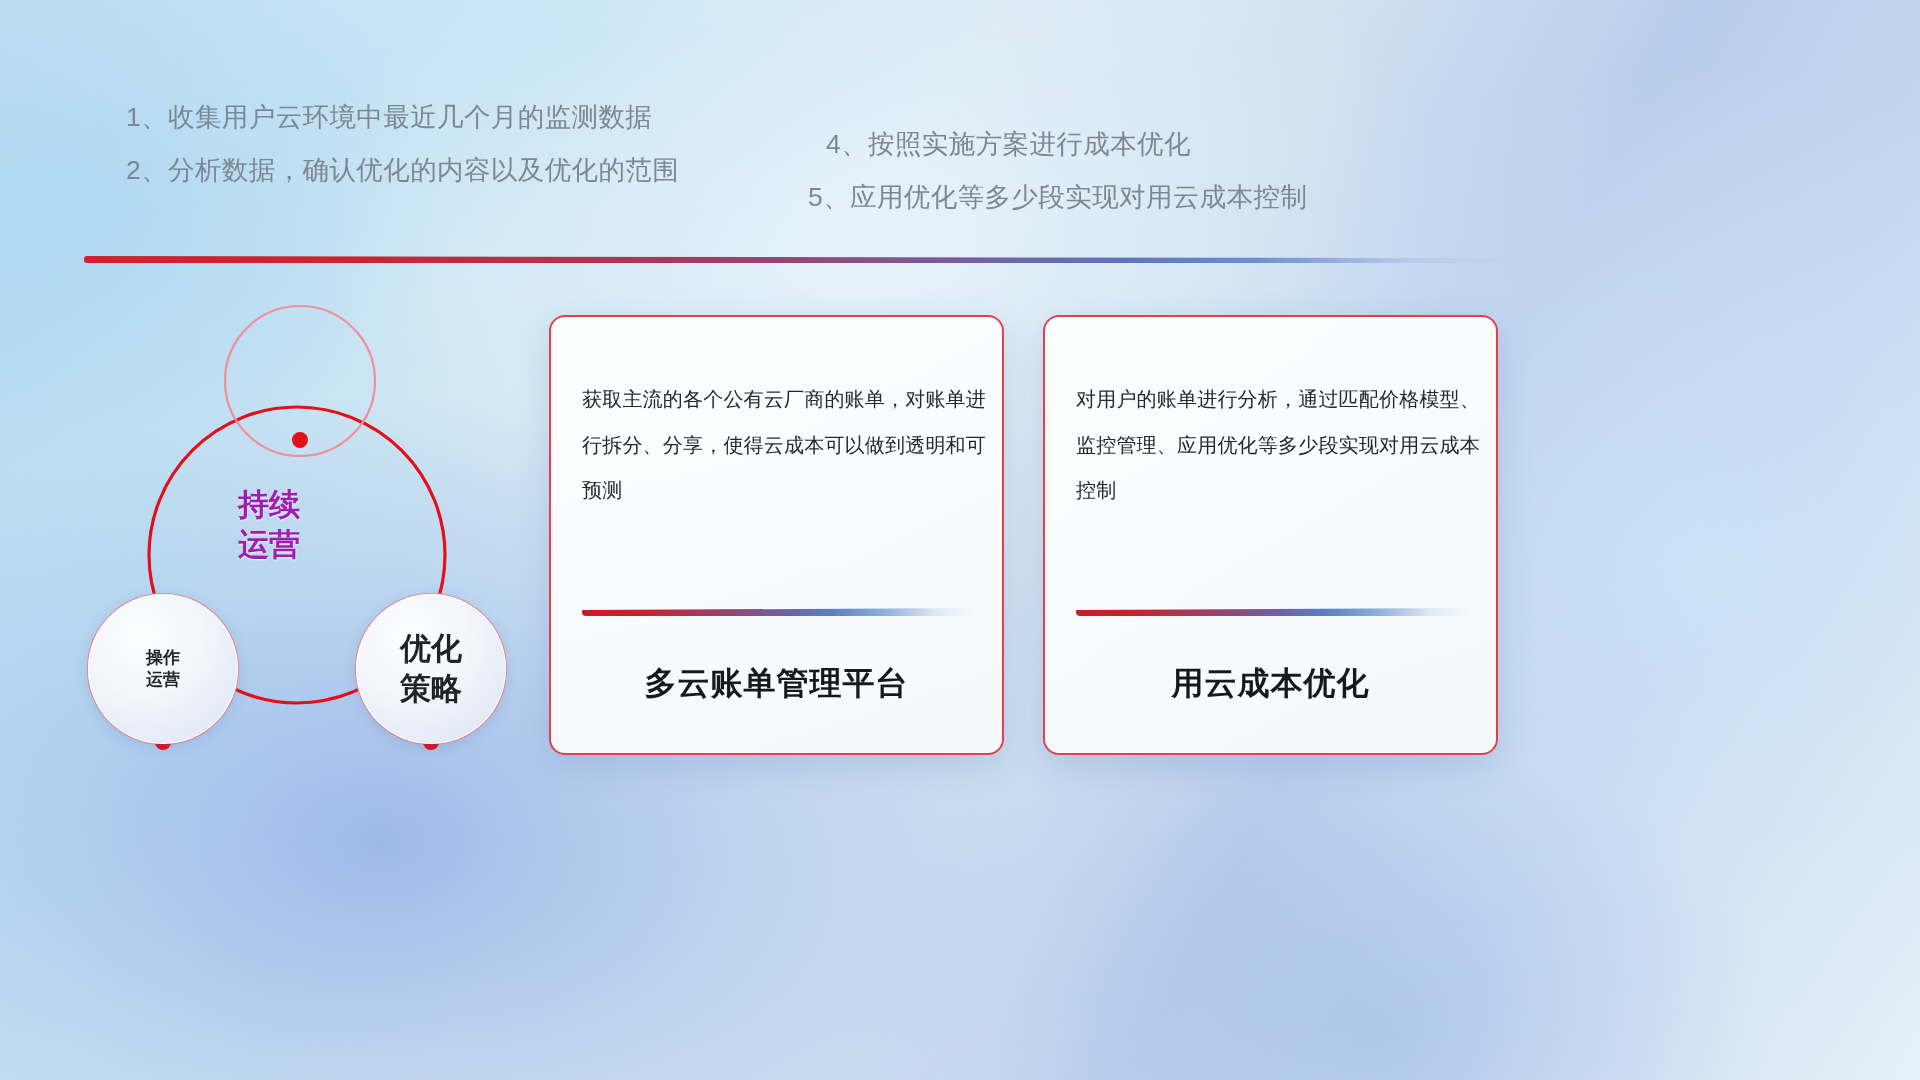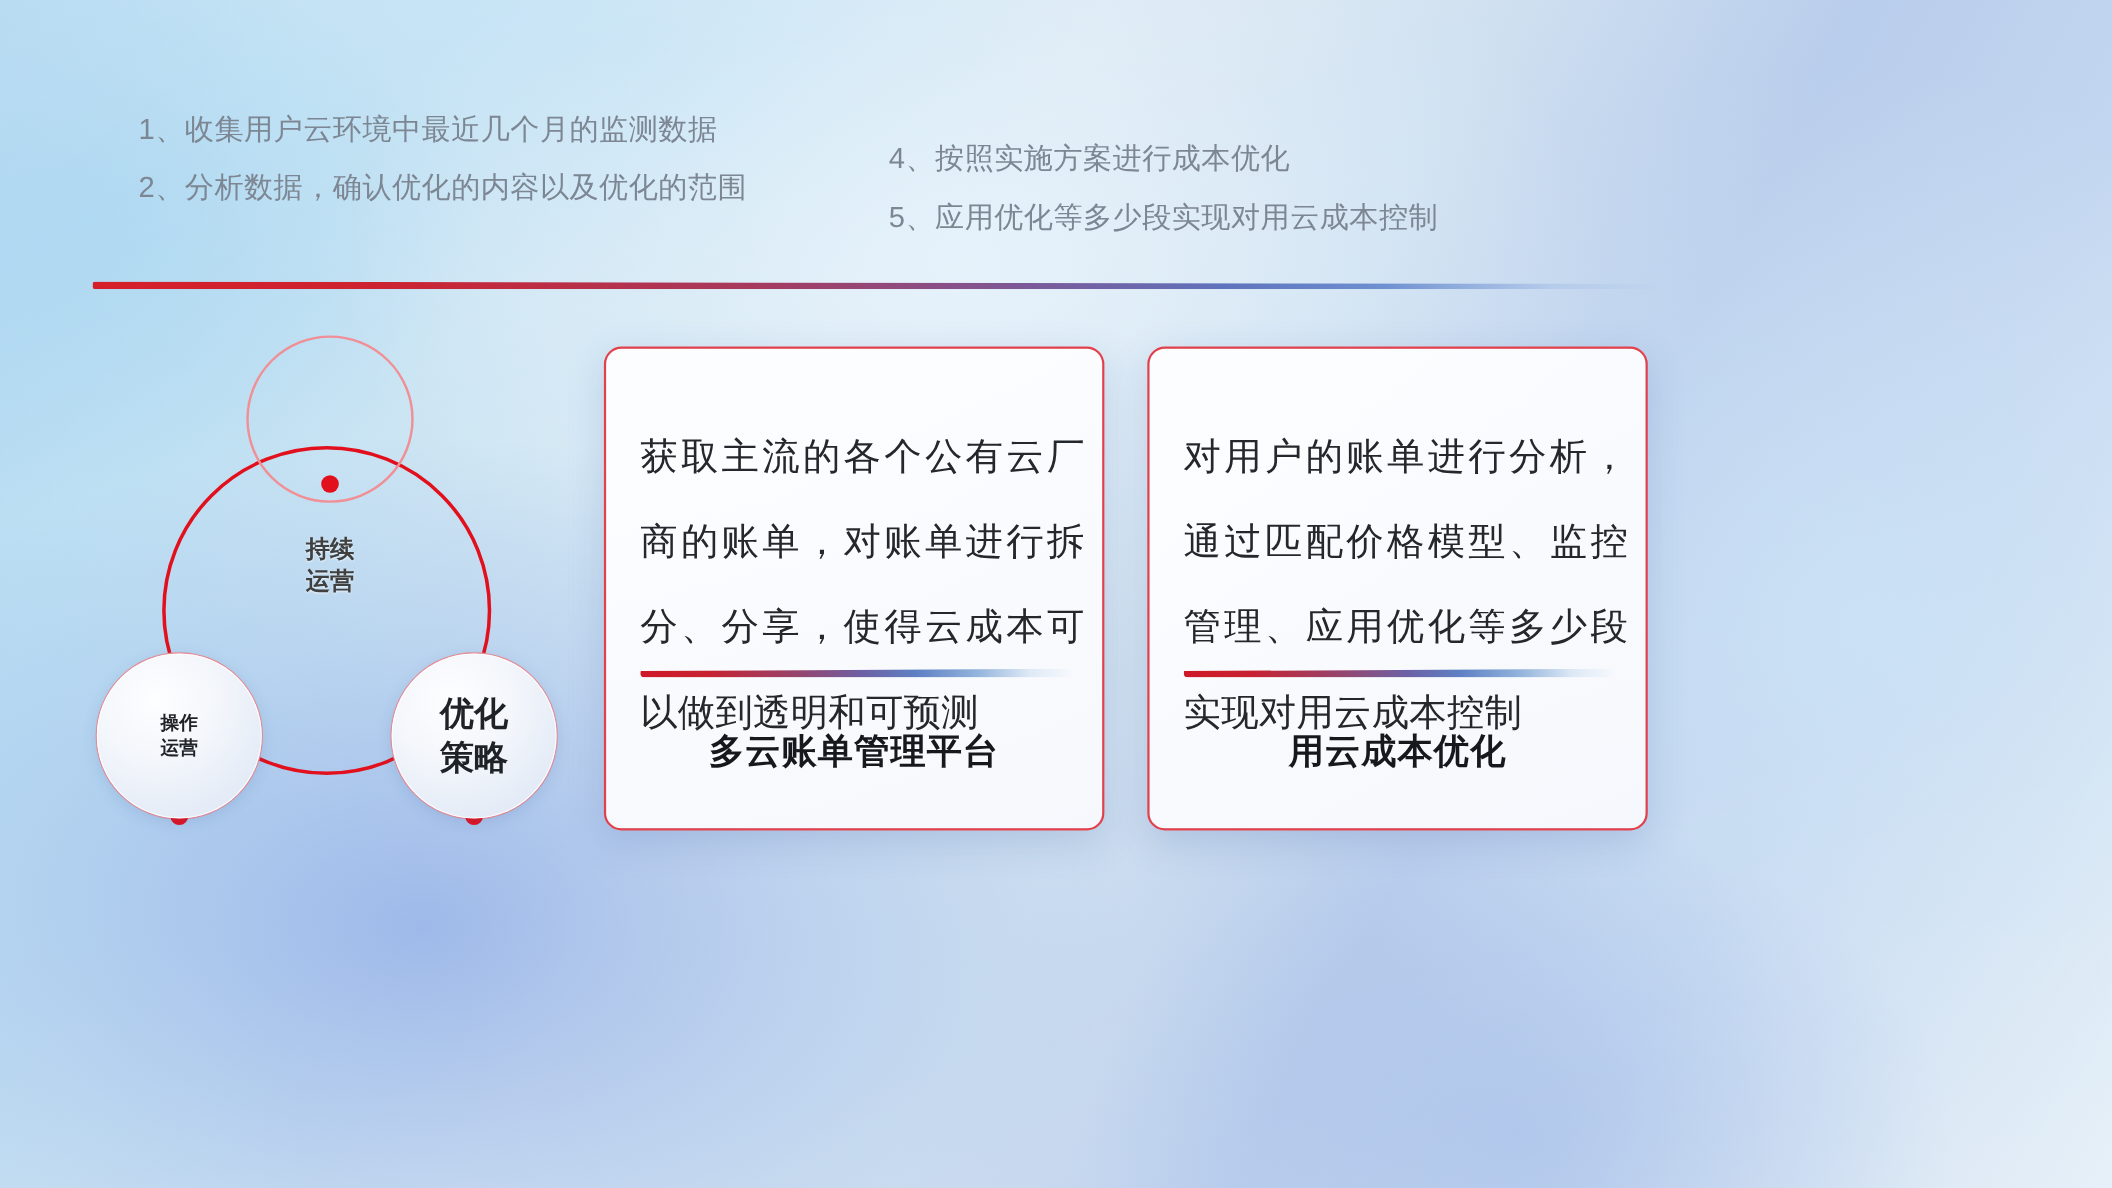--- a/index.html
+++ b/index.html
@@ -55,21 +55,21 @@
     color:#7d8793;
     font-size:26.5px;
     letter-spacing:0.4px;
     white-space:nowrap;
   }
   .col-left  { left:126px; }
   .col-right { left:808px; }
   .s1 { top:99px; }
   .s2 { top:152px; }
   .s3 { top:204px; }
-  .r1 { top:126px; }
+  .r1 { top:126px;margin-left:18px; }
   .r2 { top:179px; }
 
   
   #rule {
     position:absolute;
     left:84px; top:256px;
     width:1430px; height:7px;
     background:linear-gradient(90deg,
       #d5202b 0%,
       #cd2330 18%,
@@ -116,24 +116,24 @@
   #bubble-opt {
     left:296px; top:314px; width:150px; height:150px;
     font-size:31px;
     background:
       radial-gradient(circle at 36% 28%, #fdfeff 0%, #f3f6fb 40%, #e2eaf6 80%, #d4e0f2 100%);
     box-shadow:0 3px 14px rgba(70,110,170,0.20), inset 0 0 0 1px rgba(255,255,255,0.80);
   }
   #venn-center {
     position:absolute;
     left:178px; top:205px; width:124px;
-    text-align:center;
-    color:#404040;
+    text-align:left;
+    color:#a21caf;
     font-weight:bold;
-    font-size:22px;
+    font-size:31px;
     line-height:1.30;
     text-shadow:0 1px 2px rgba(255,255,255,0.75);
   }
   #venn-center span { display:block; }
 
   
   .card {
     position:absolute;
     top:315px;
     width:455px;
@@ -148,21 +148,21 @@
         rgba(247,249,253,0.97) 100%);
     box-shadow:0 10px 34px rgba(60,95,160,0.18);
     overflow:hidden;
   }
   #card-1 { left:549px; }
   #card-2 { left:1043px; }
 
   .card-body {
     position:absolute;
     left:31px; right:16px; top:60px;
-    font-size:34px;
+    font-size:20px;
     color:#24282d;
     line-height:2.28;
     letter-spacing:0.2px;
     text-align:justify;
     text-justify:inter-ideograph;
   }
   .card-divider {
     position:absolute;
     left:31px; top:291px;
     width:393px; height:8px;

